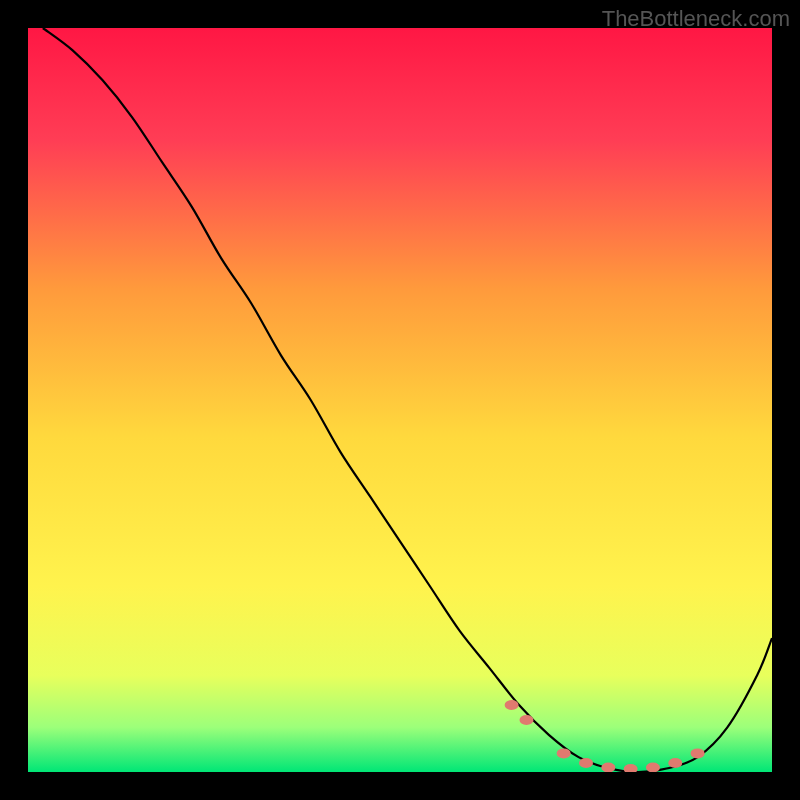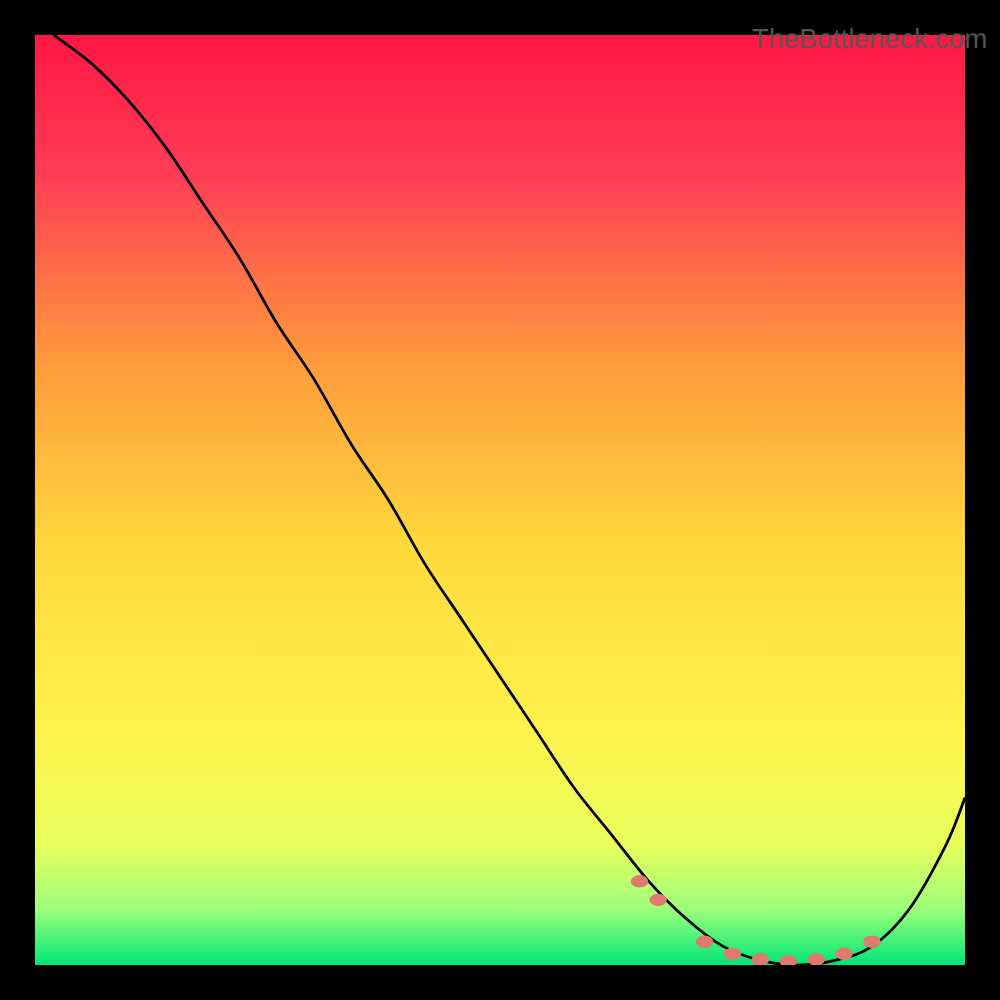--- a/index.html
+++ b/index.html
@@ -11,21 +11,20 @@
     font-family: Arial, sans-serif;
   }
   .watermark {
     position: absolute;
     top: 6px;
     right: 10px;
     color: #555;
     font-size: 22px;
     font-weight: 500;
     z-index: 10;
-    margin-top: 12px;
   }
   .plot-area {
     position: absolute;
     left: 28px;
     top: 28px;
     width: 744px;
     height: 744px;
     overflow: hidden;
   }
   .gradient-bg {

